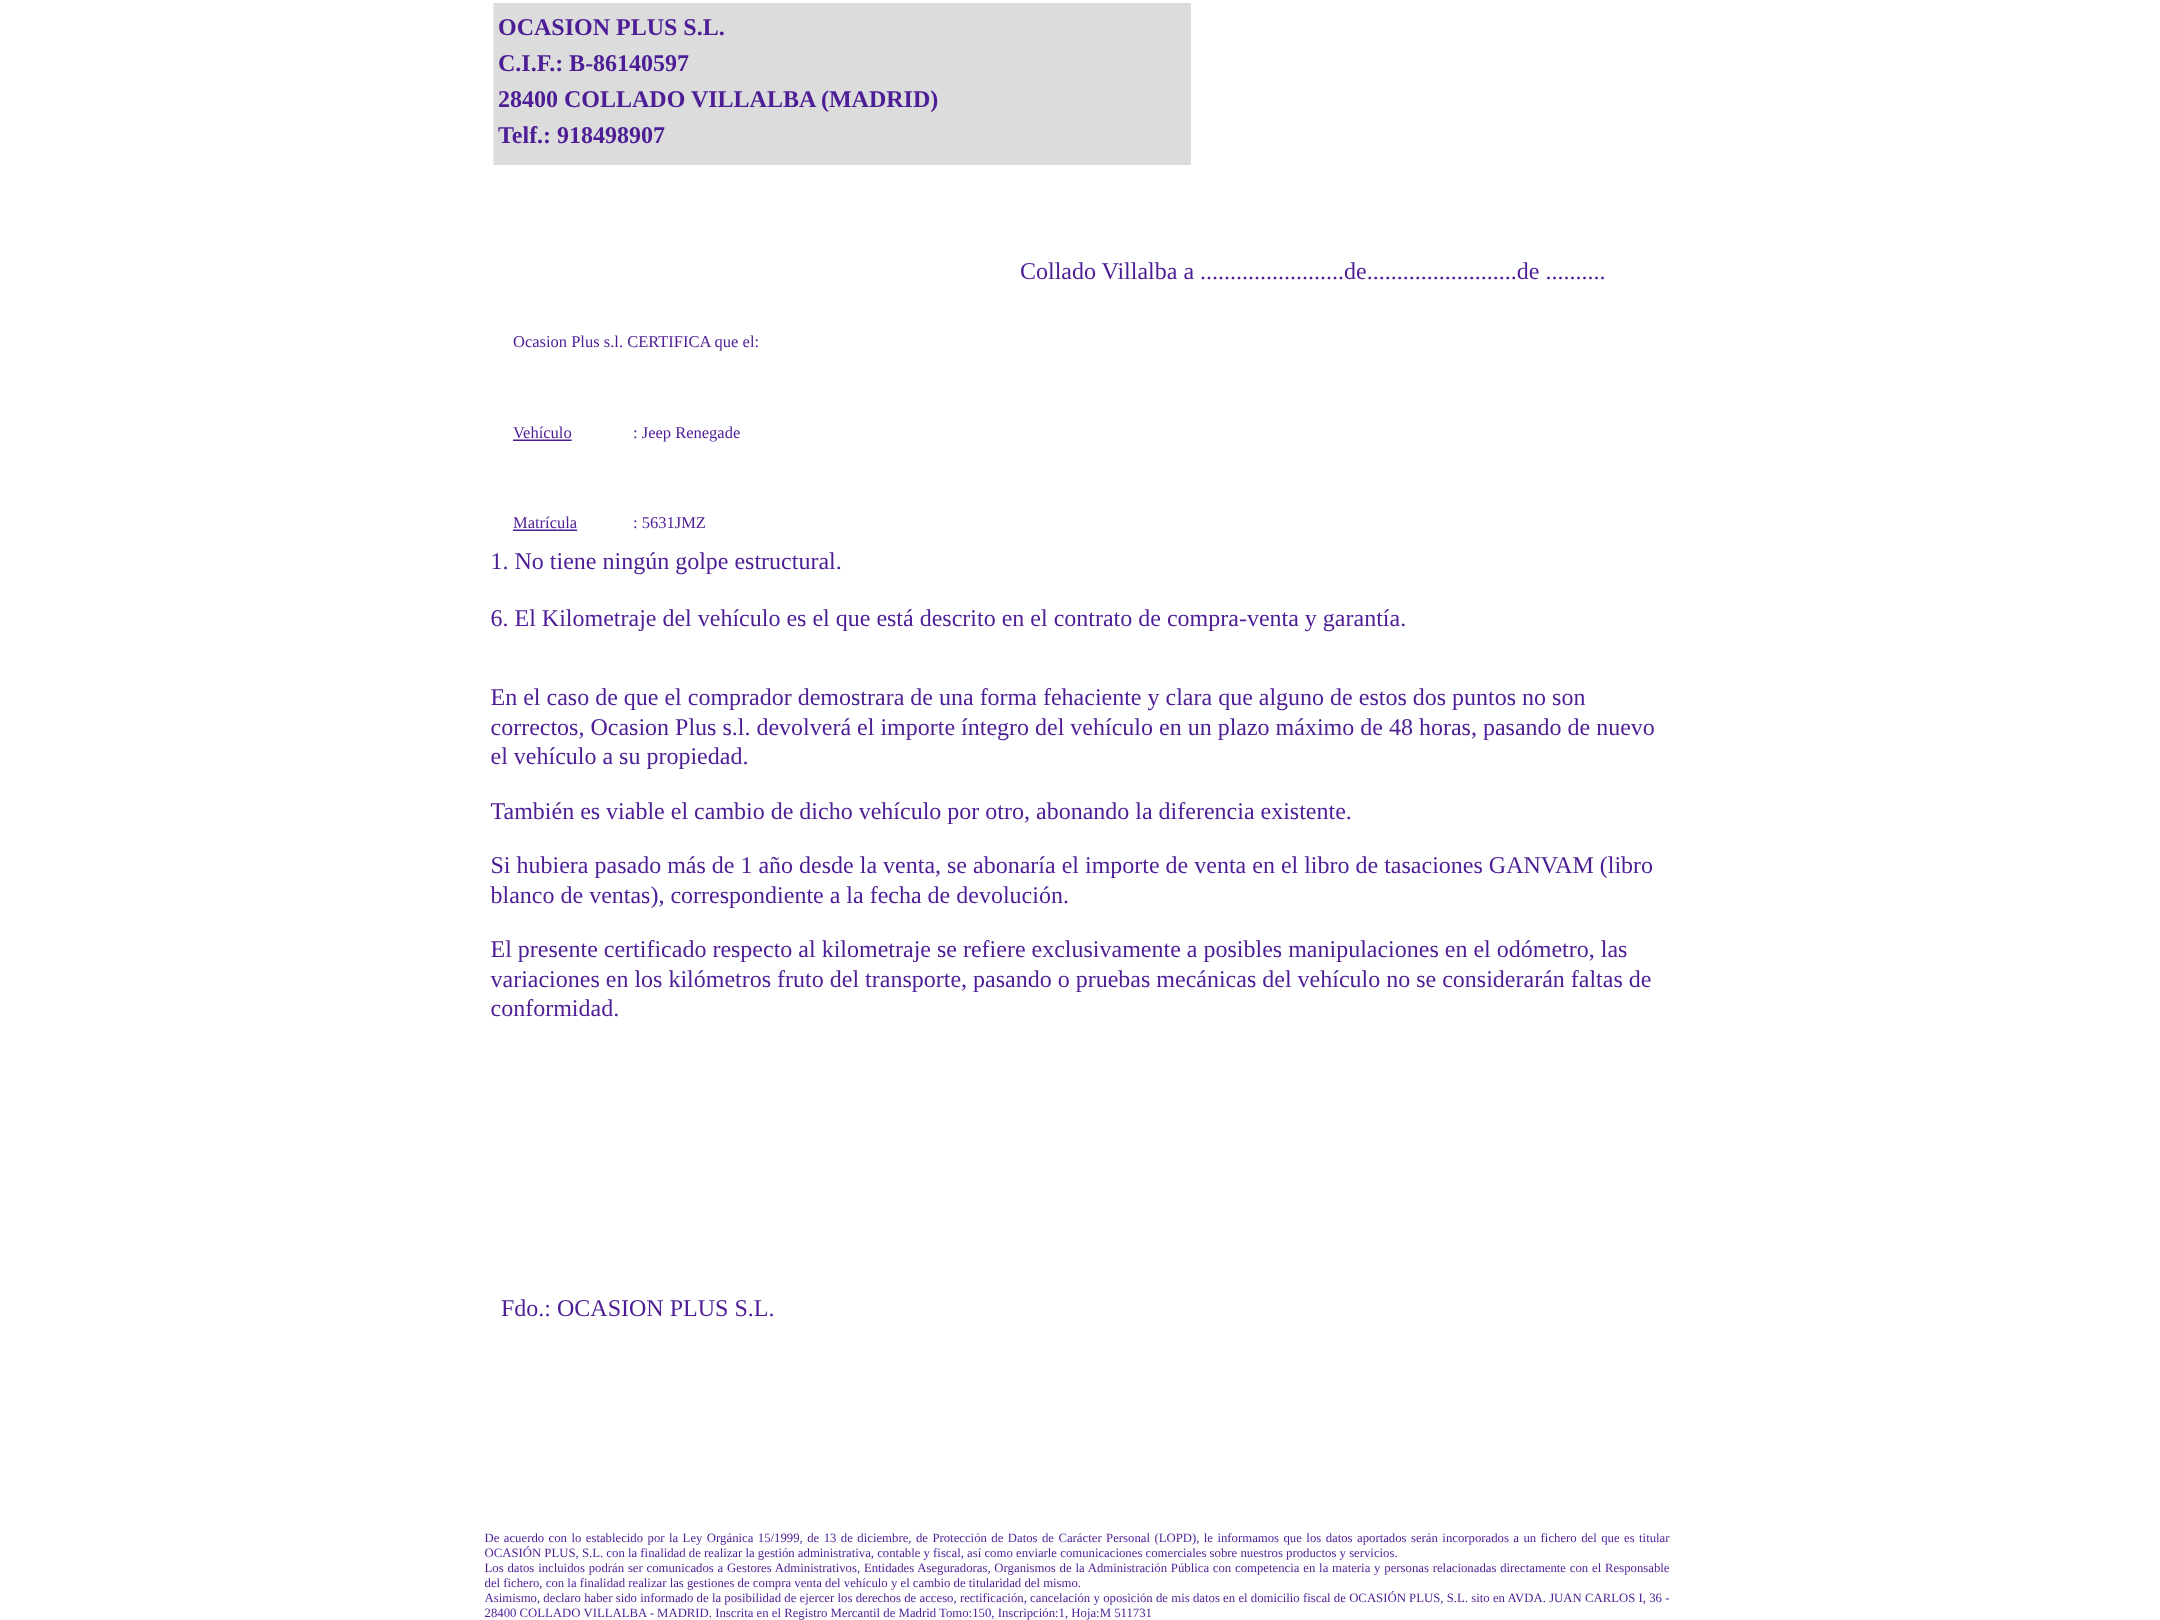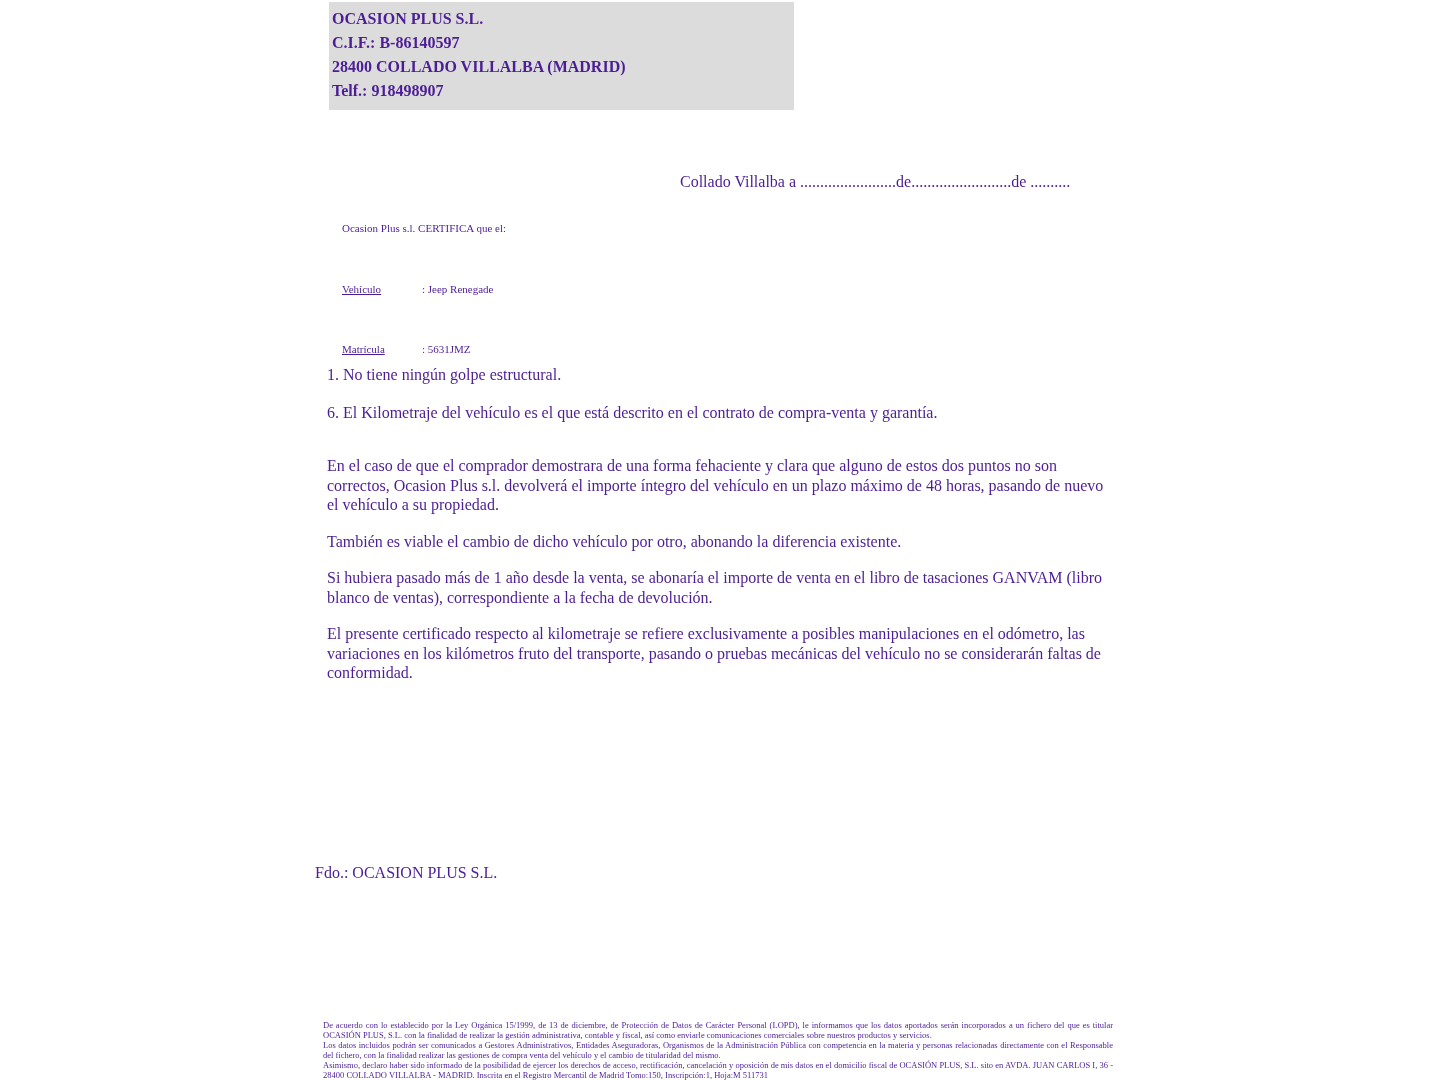--- a/index.html
+++ b/index.html
@@ -66,21 +66,21 @@
     position: absolute;
     left: 327px;
     top: 440px;
     width: 780px;
     font-size: 16px;
     line-height: 19.5px;
   }
   .body-block p { margin: 16px 0 17px 0; }
   .signature {
     position: absolute;
-    left: 315px;
+    left: 334px;
     top: 863px;
     font-size: 16px;
     line-height: 19px;
     text-align: right;
   }
   .footer-block {
     position: absolute;
     left: 323px;
     top: 1020px;
     width: 790px;

